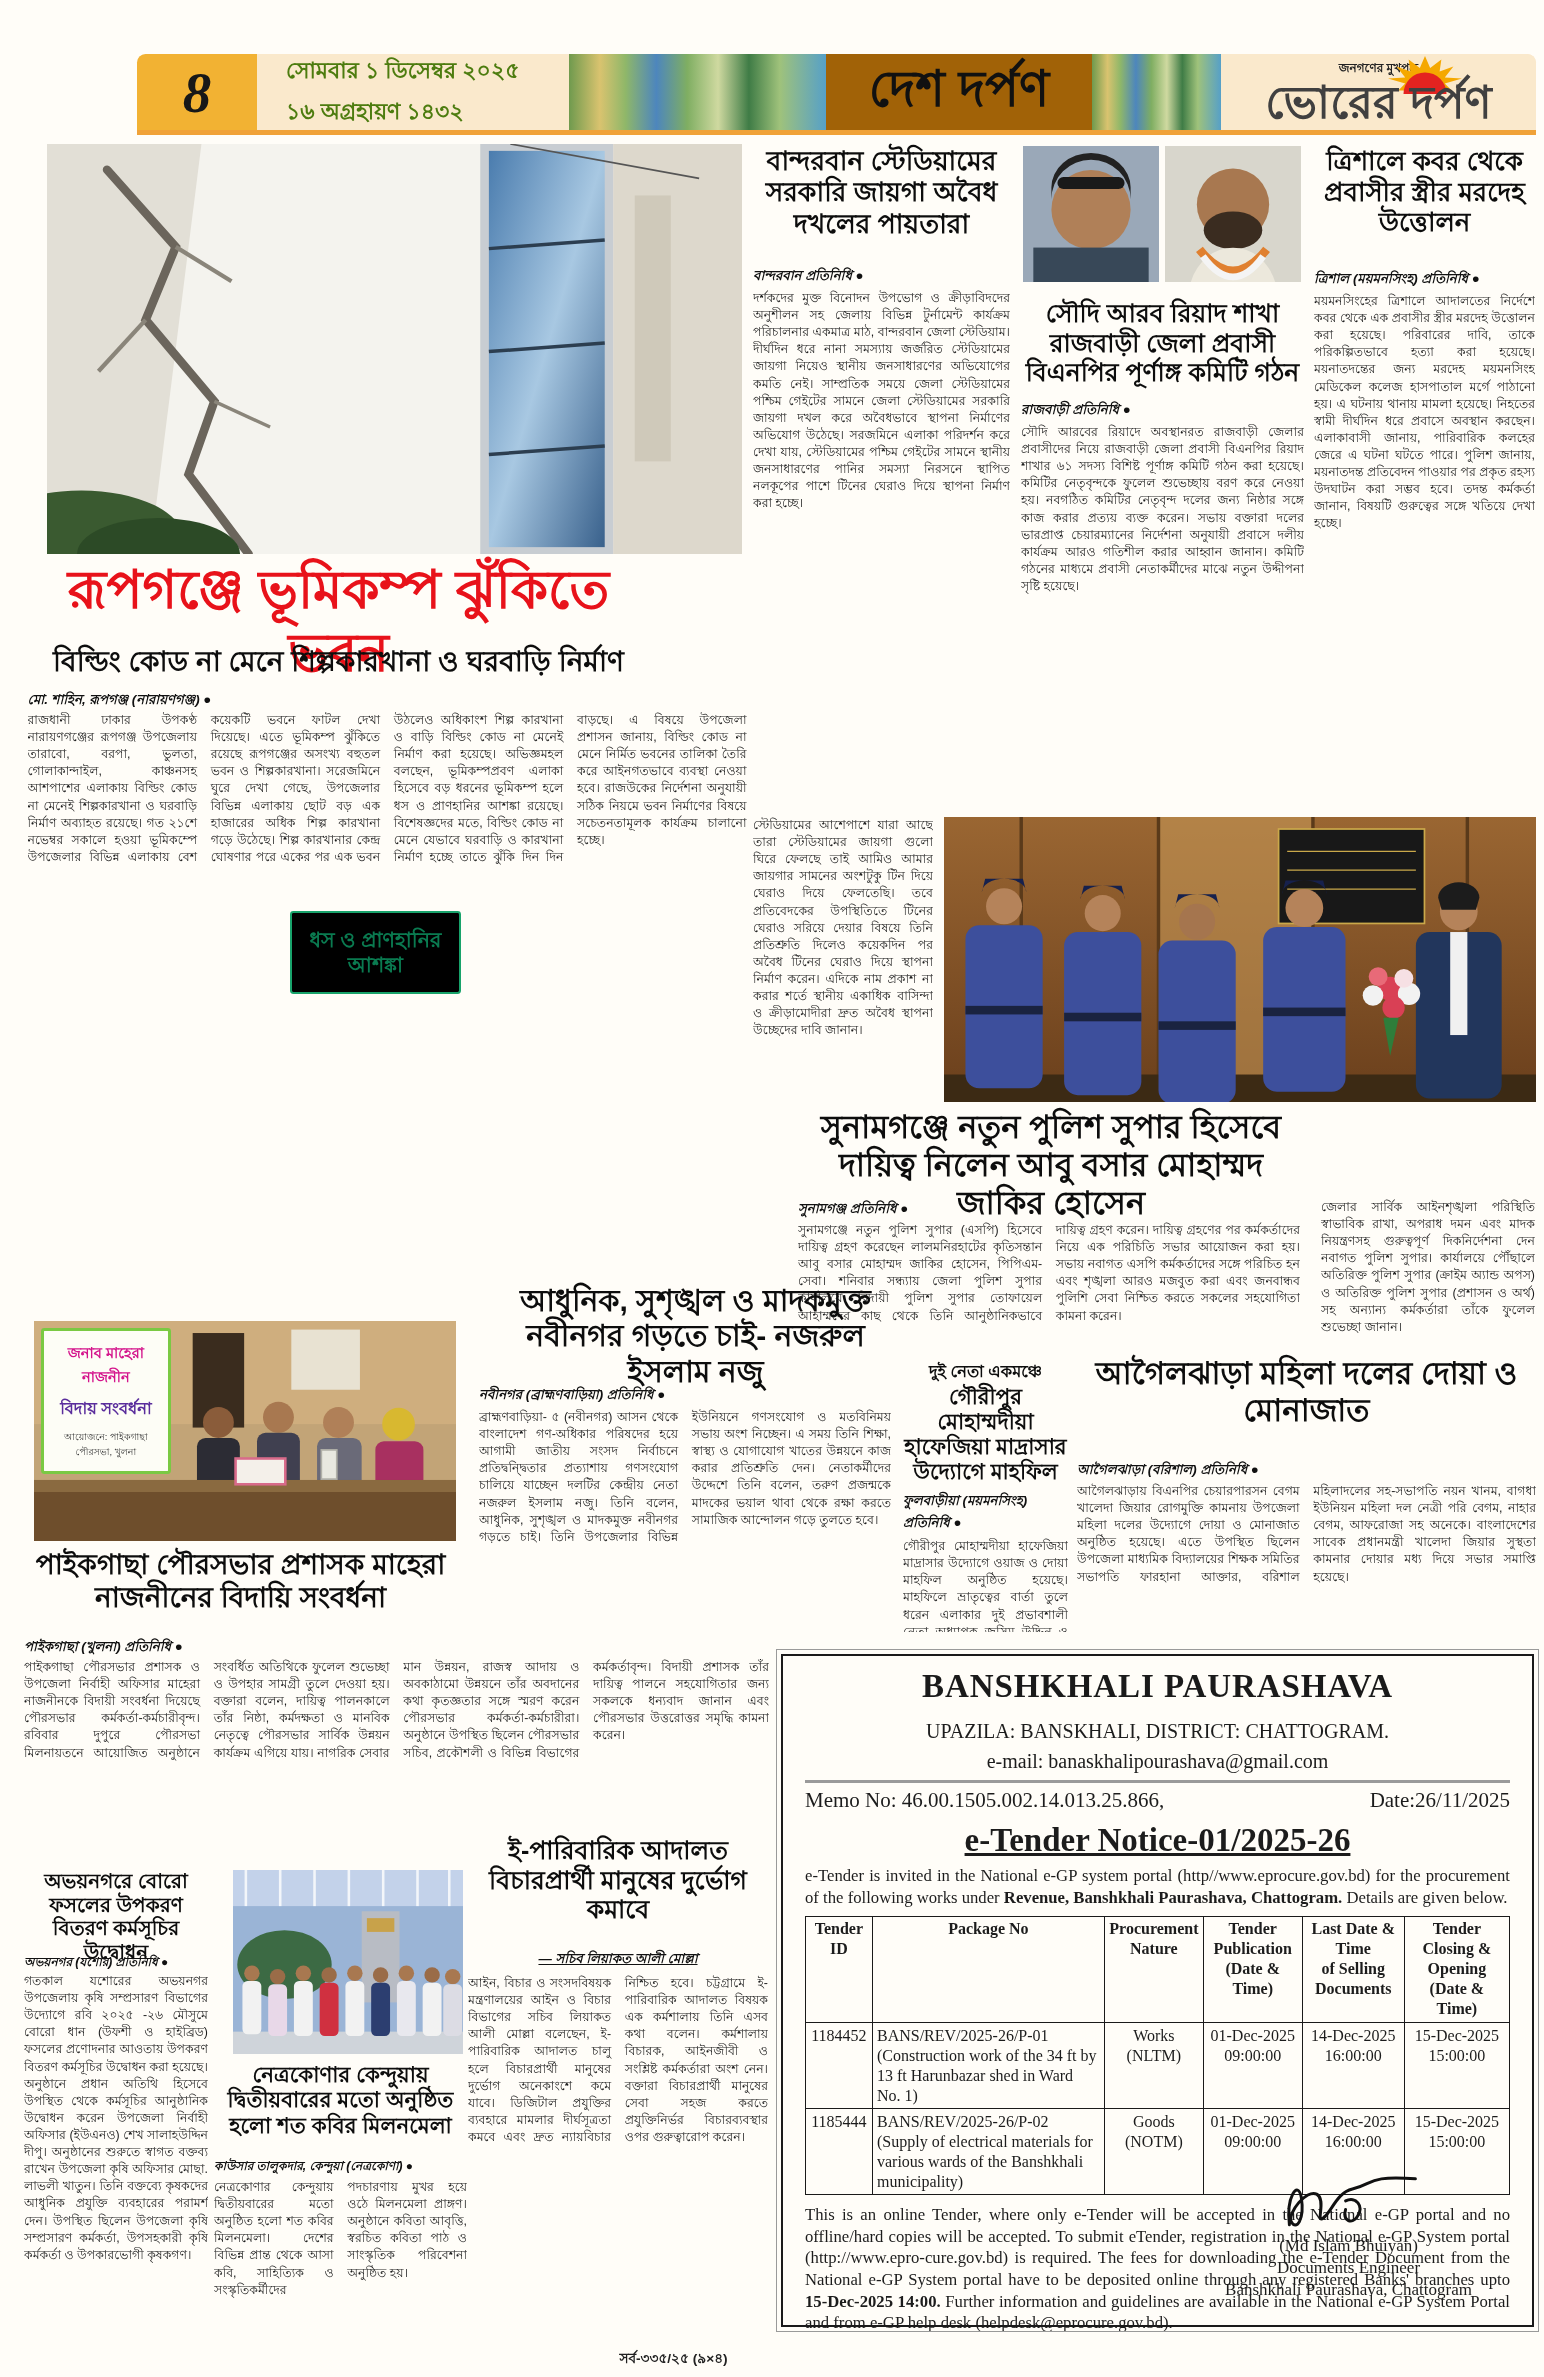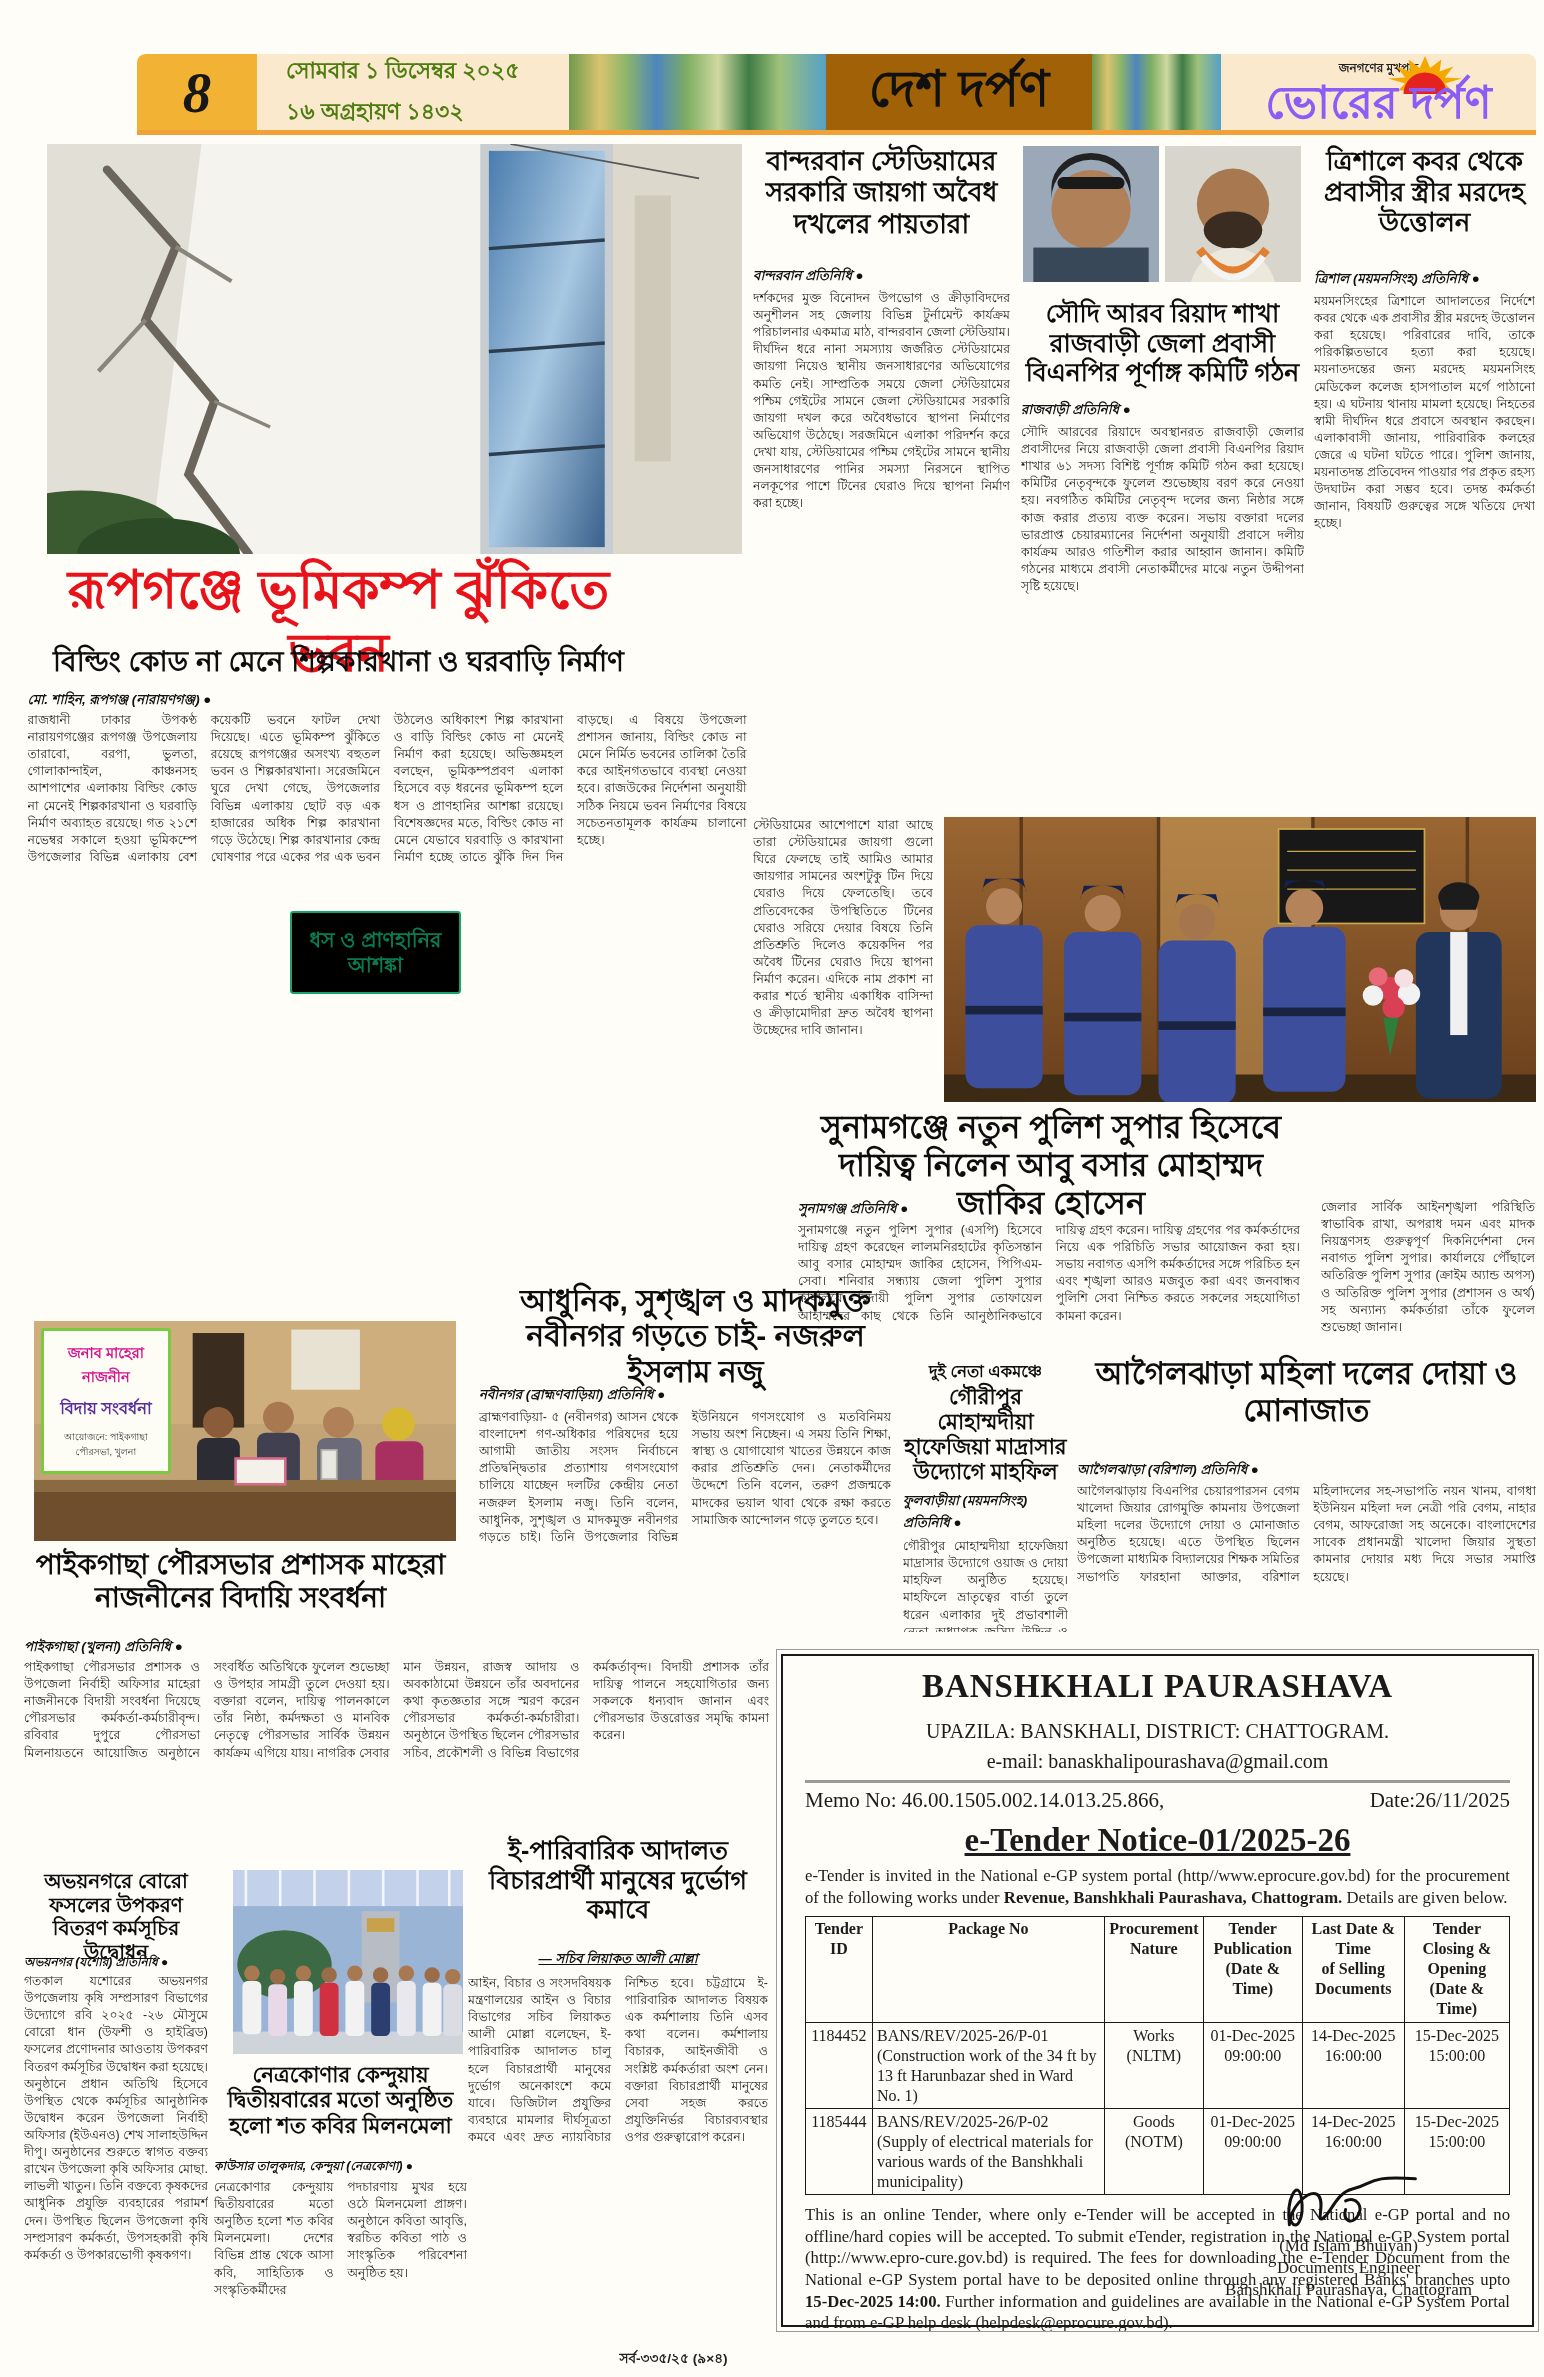--- a/index.html
+++ b/index.html
@@ -12,21 +12,21 @@
            font-family:"Liberation Serif",serif;font-style:italic;font-weight:bold;font-size:57px;color:#181818;border-radius:8.6px 0 0 0;}
   .dateblock{width:283px;display:flex;flex-direction:column;justify-content:center;padding-left:29px;gap:3.4px;}
   .dateblock div{font-size:22px;font-weight:bold;color:#4d7c0f;}
   .strip{background:
      linear-gradient(90deg,#6f9a4e 0%,#d9c36f 12%,#8fb769 22%,#4d86bd 34%,#7fae62 46%,#cfd9a0 58%,#3f7c46 70%,#9fc27b 82%,#56a0c8 100%);}
   .strip.s1{width:257px;} .strip.s2{width:129px;}
   .mast-center{width:266px;background:#a16207;display:flex;align-items:center;justify-content:center;
                font-weight:800;font-size:50px;color:#111;}
   .mast-right{flex:1;background:#fae9cc;position:relative;display:flex;flex-direction:column;align-items:center;justify-content:center;border-radius:0 8.6px 0 0;}
   .tagline{font-size:12px;font-weight:bold;color:#222;margin-bottom:1.7px;}
-  .mast-right .title{font-weight:800;font-size:45px;color:#8b5cf6;line-height:1;z-index:2;}
+  .mast-right .title{font-weight:800;font-size:45px;color:#404040;line-height:1;z-index:2;}
   .sun{position:absolute;top:1.7px;left:53%;z-index:1;}
   
   .h-bn{font-weight:800;color:#0d0d0d;text-align:center;line-height:1.18;}
   .h-red{color:#e8121a;}
   .byline{font-style:italic;font-weight:bold;font-size:13.3px;color:#111;}
   .body-text{font-size:12.4px;line-height:1.38;text-align:justify;color:#1d1d1d;overflow:hidden;height:100%;}
   .cols-2{column-count:2;column-gap:13.7px;}
   .cols-4{column-count:4;column-gap:13.7px;}
   .alert-box{background:#000000;border:2.6px solid #18a36b;border-radius:3.4px;display:flex;align-items:center;justify-content:center;
              text-align:center;font-weight:800;font-size:20.6px;color:#0a7a50;line-height:1.25;padding:3.4px;}

